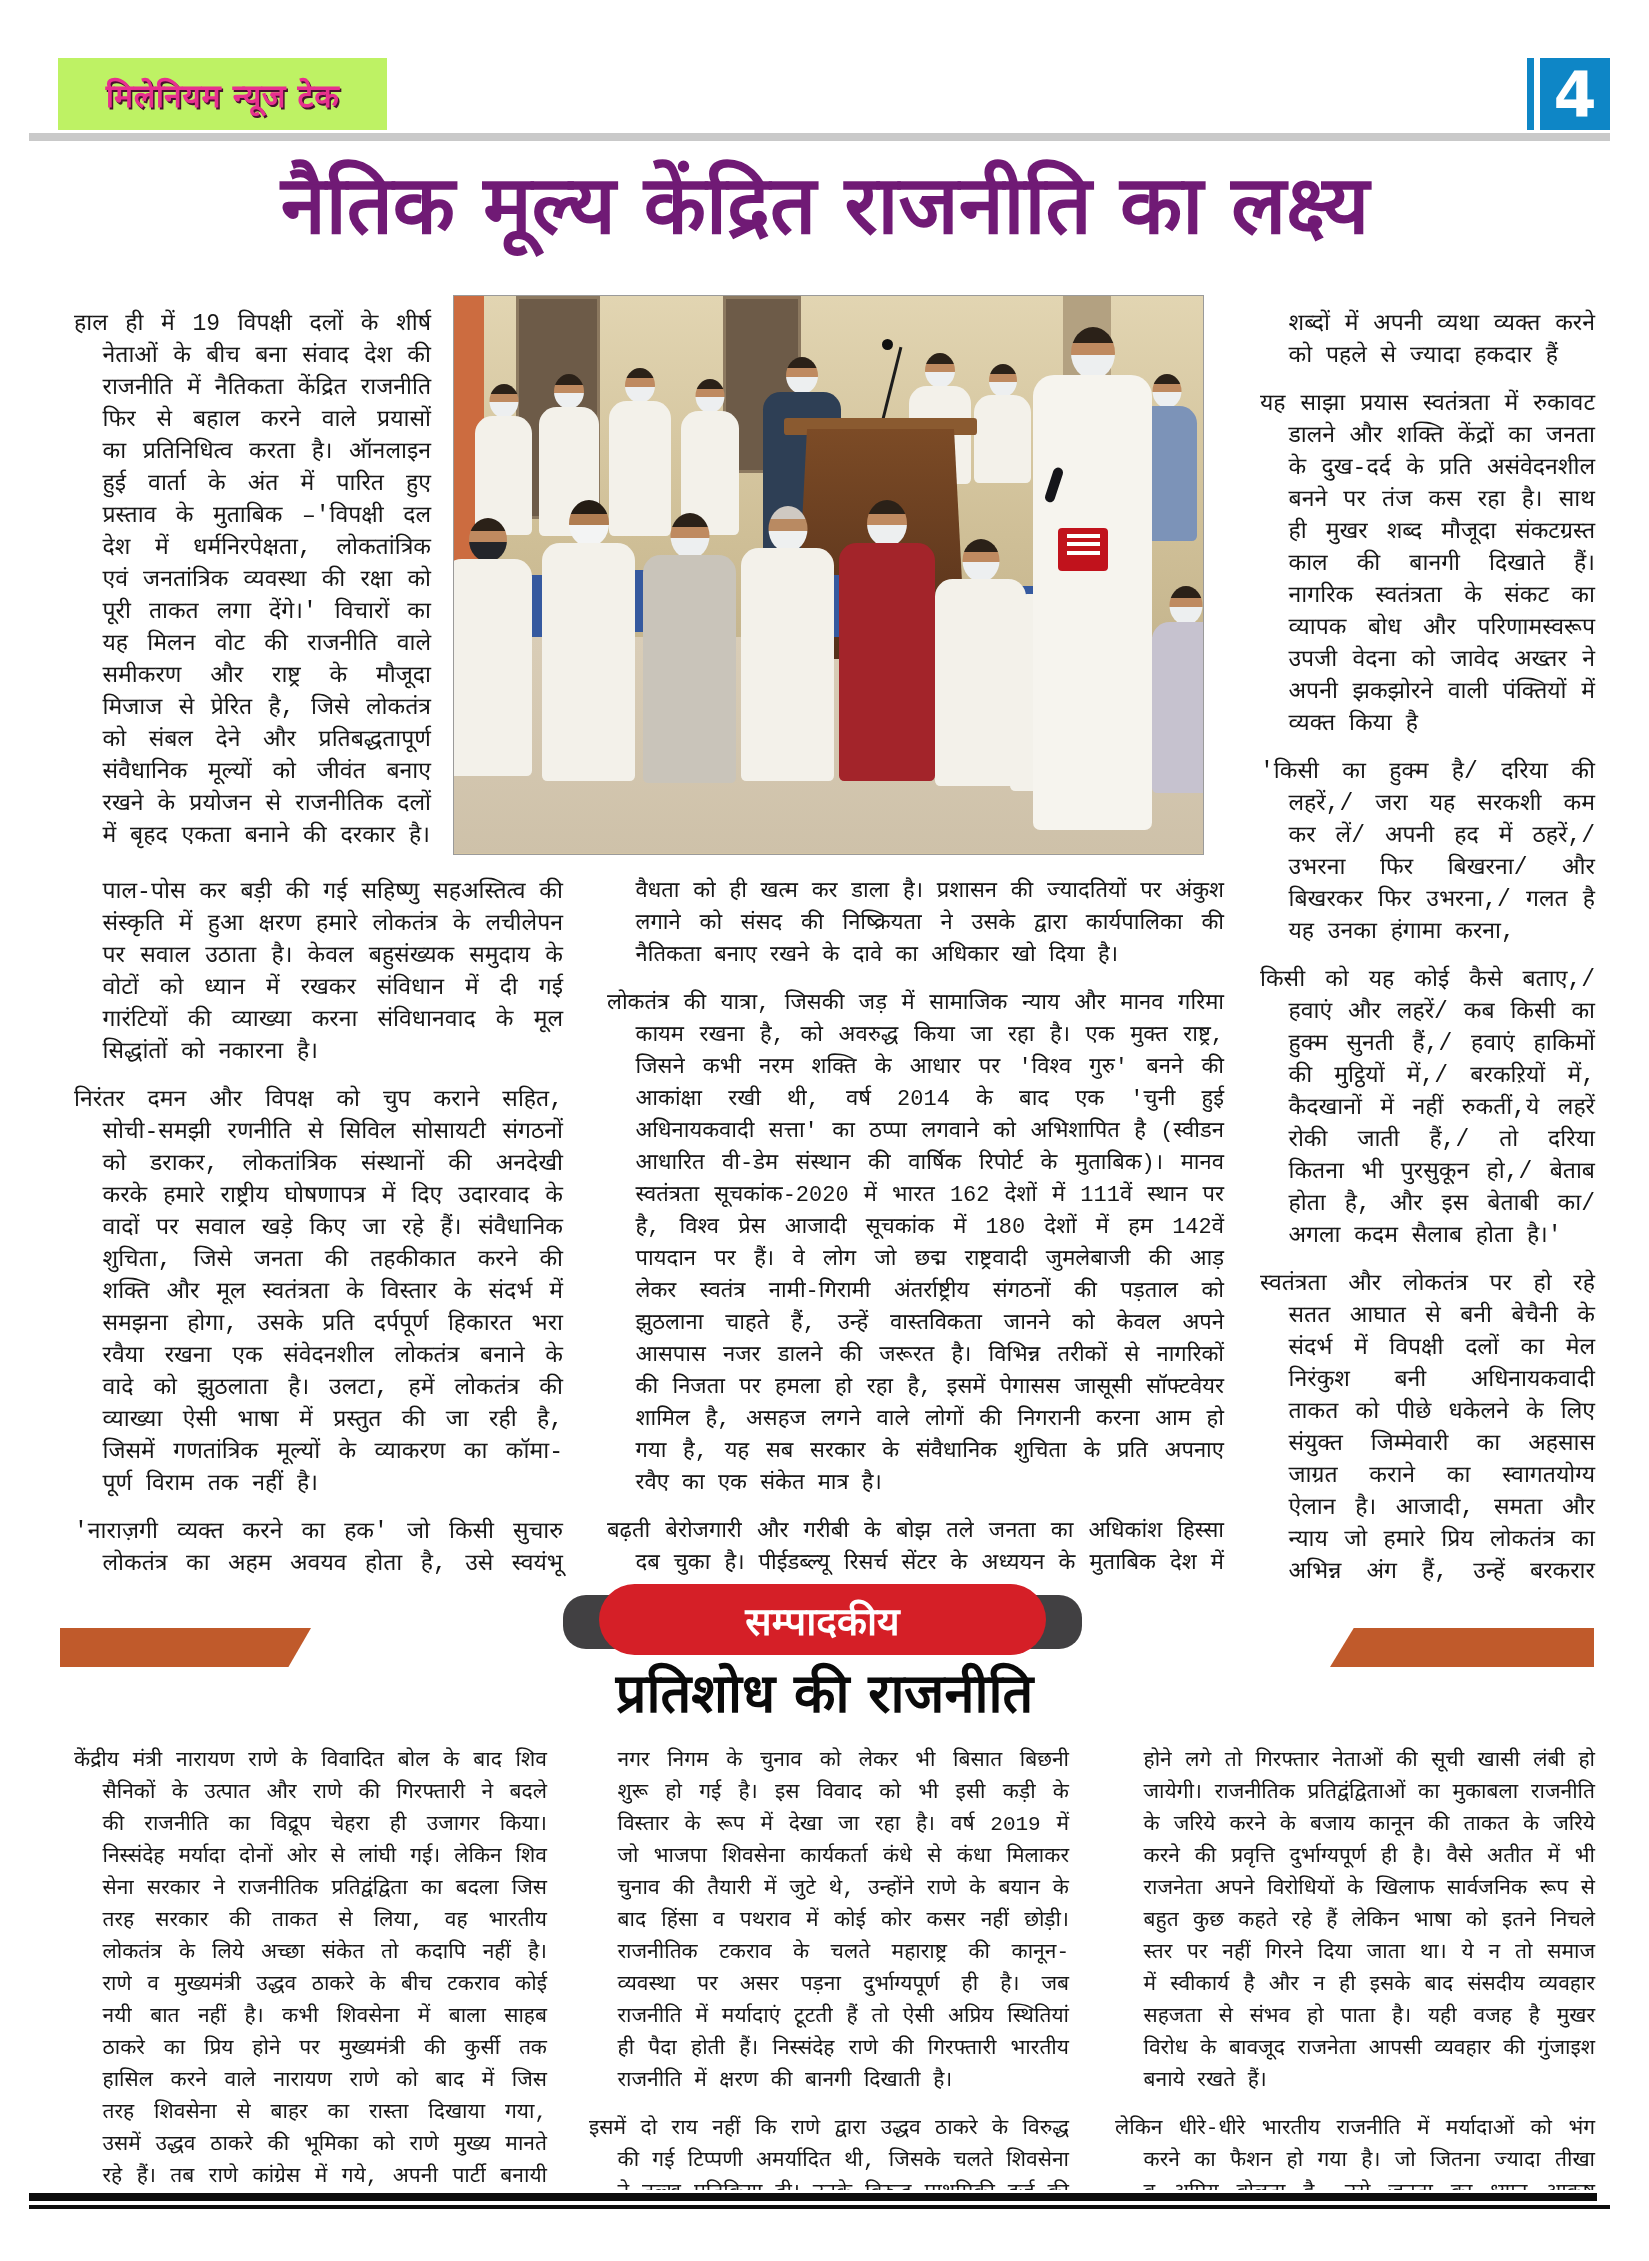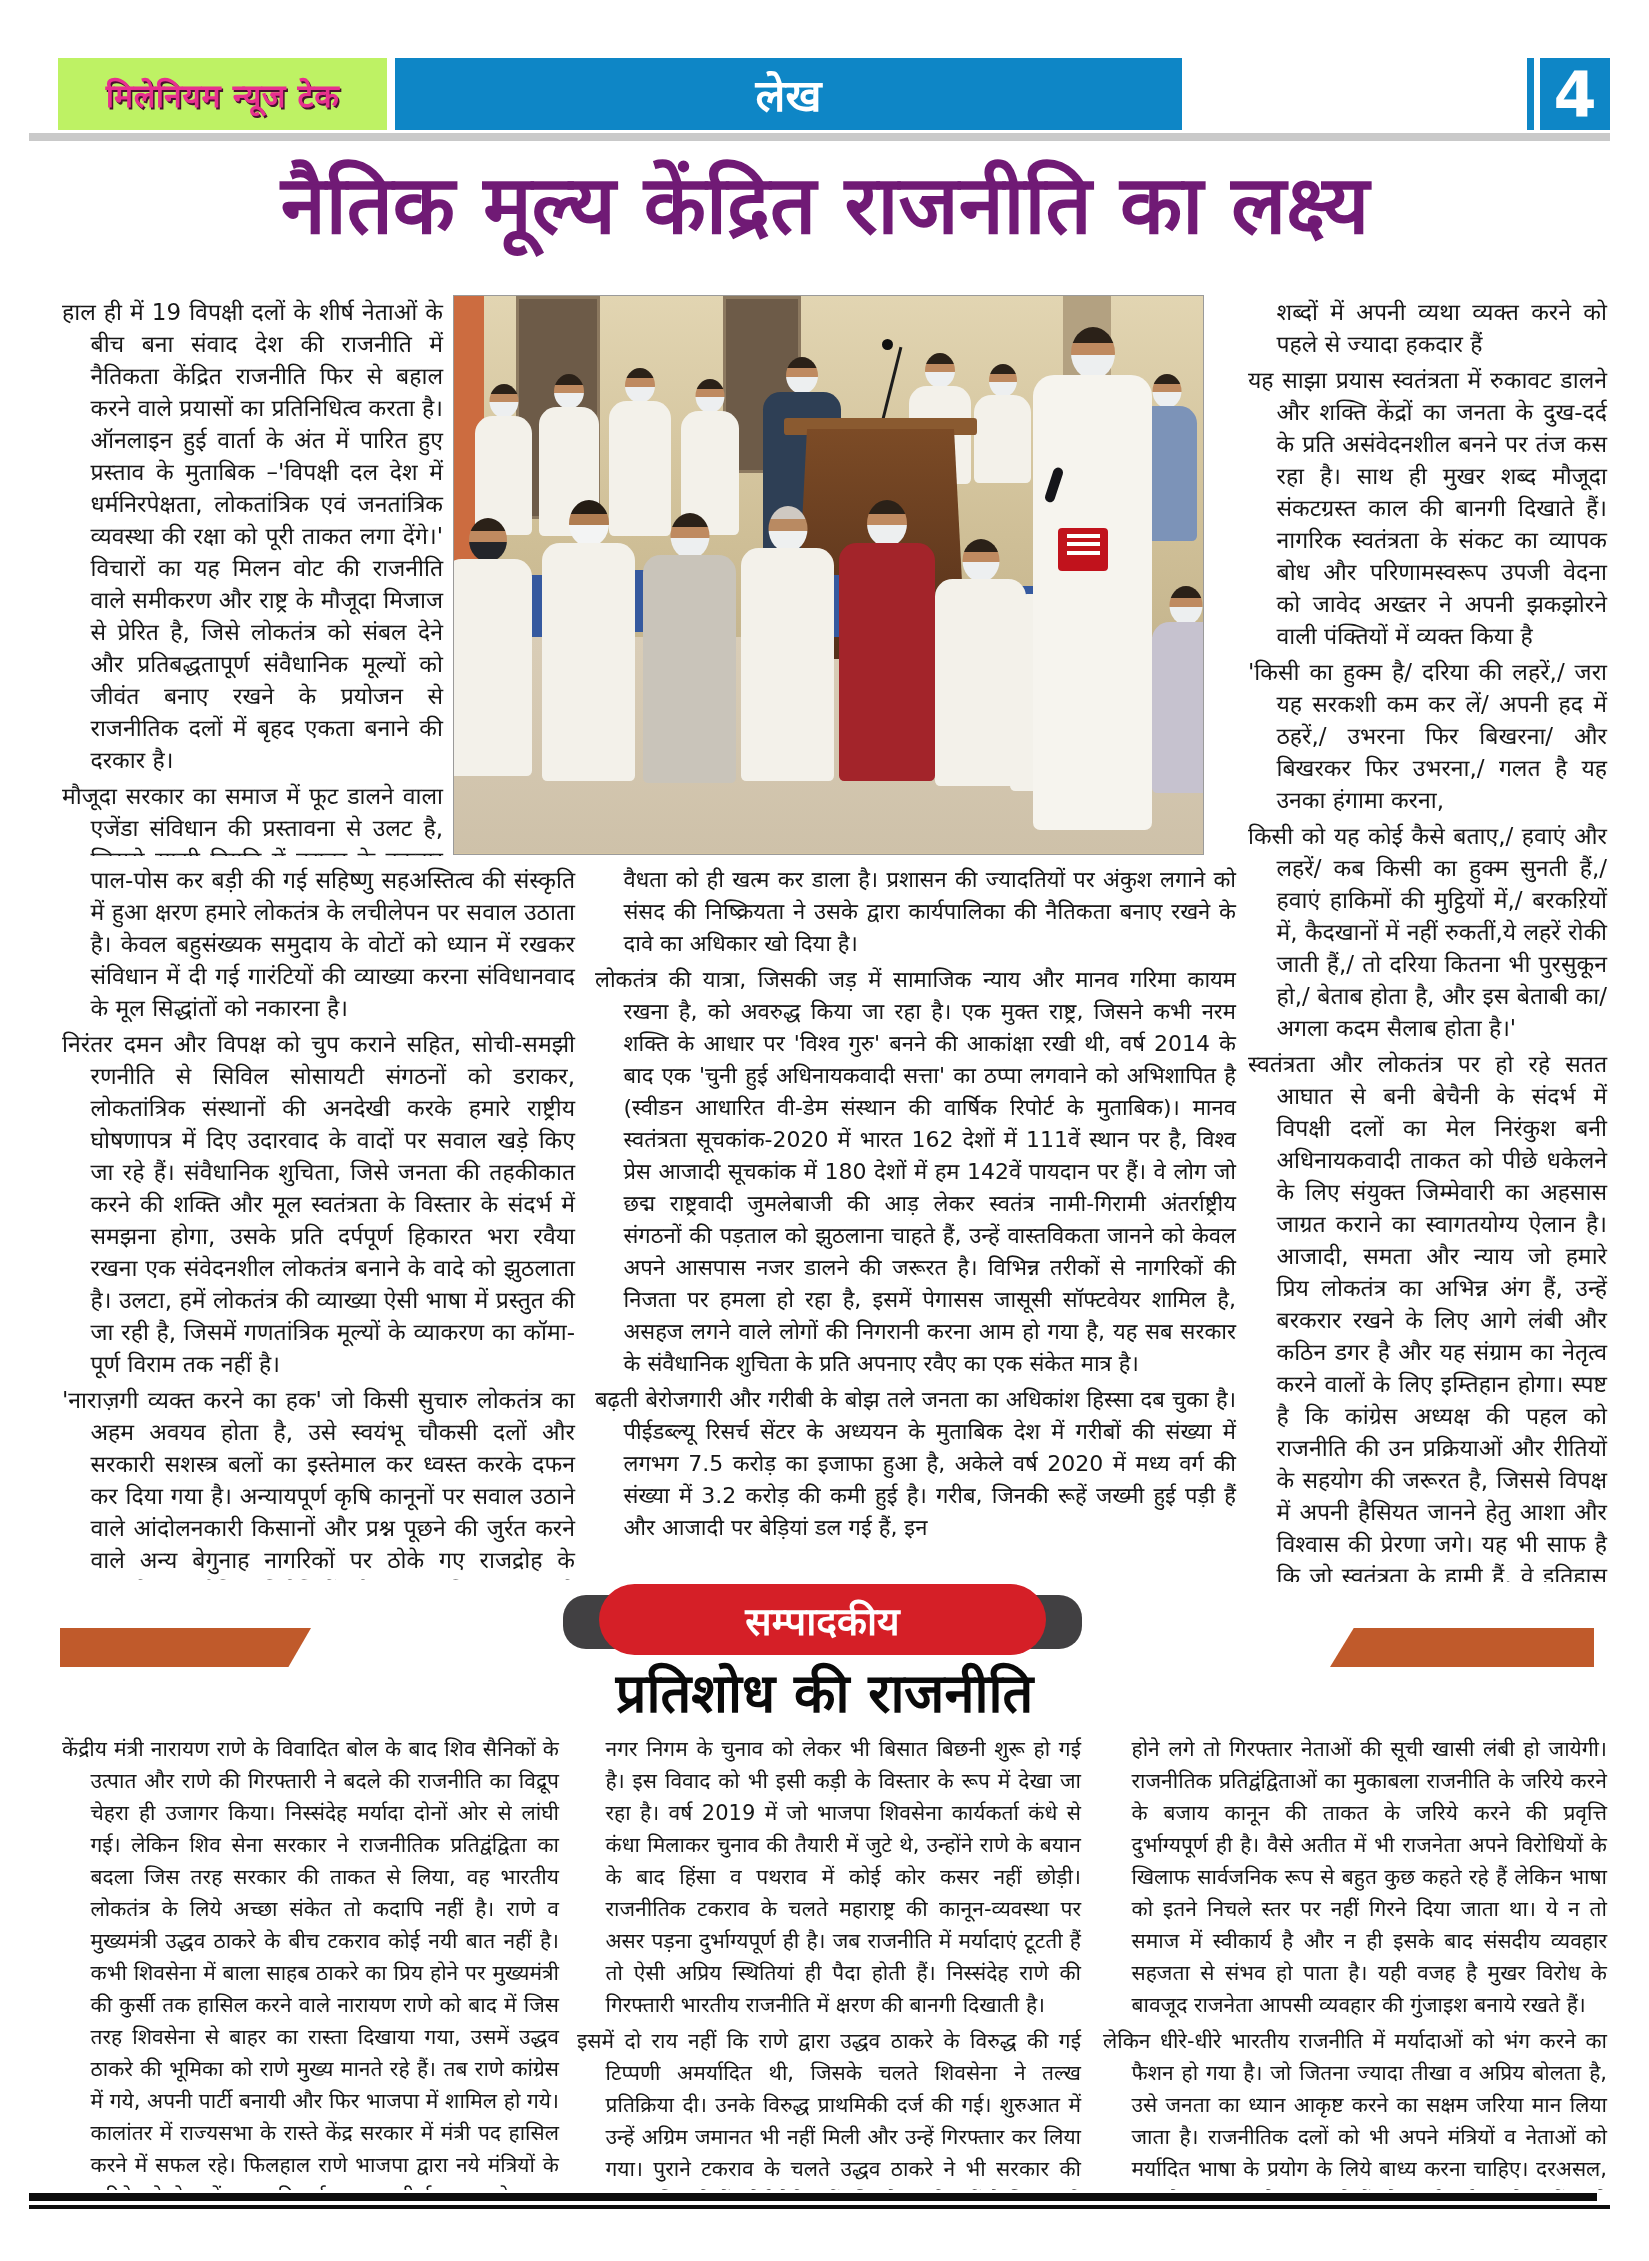--- a/index.html
+++ b/index.html
@@ -13,21 +13,21 @@
   #dateline{left:1183px;top:58px;width:341px;height:72px;background:#fff;display:flex;align-items:center;justify-content:center;
     font-weight:bold;font-size:30px;color:#000;}
   #header-divider{left:1527px;top:58px;width:7.2px;height:72px;background:#0e86c6;}
   #pagenum-box{left:1540px;top:58px;width:70px;height:72px;background:#0e86c6;color:#fff;display:flex;align-items:center;justify-content:center;
     font-weight:bold;font-size:62px;}
   #gray-rule{left:28.5px;top:133px;width:1581px;height:8.3px;background:#c9c9c9;}
   
   #main-headline{left:0;top:151px;width:1650px;text-align:center;font-weight:bold;font-size:81px;line-height:109px;color:#701a75;}
   
   .col{position:absolute;text-align:justify;overflow:hidden;color:#171717;}
-  .col p{margin:4px;padding-left:28.5px;text-indent:-28.5px;}
+  .col p{margin:16px;padding-left:28.5px;text-indent:-28.5px;font-family:Liberation Mono, monospace;}
   .col p.cont{text-indent:0;}
   #col-a{left:58px;top:292px;width:389px;height:564px;font-size:23px;line-height:32px;}
   #col-b{left:58px;top:860px;width:521px;height:720px;font-size:23px;line-height:32px;}
   #col-c{left:591px;top:860px;width:649px;height:720px;font-size:22px;line-height:32px;}
   #col-d{left:1244px;top:292px;width:367px;height:1290px;font-size:23px;line-height:32px;}
   
   #news-photo{left:453px;top:295px;width:749px;height:558px;background:#d5c6a4;border:1px solid #9a9a9a;overflow:hidden;}
   #news-photo i{display:block;position:absolute;}
   .wall{left:0;top:0;width:100%;height:341px;background:linear-gradient(180deg,#e2d5b2,#cfbf97 70%,#c6b68f);}
   .floor{left:0;top:341px;width:100%;height:216px;background:linear-gradient(180deg,#d9cdb7,#cec1a9);}
@@ -63,21 +63,20 @@
   
   #bottom-bar-thick{left:28.5px;top:2193px;width:1568px;height:8.3px;background:#0c0c0c;}
   #bottom-bar-thin{left:28.5px;top:2205px;width:1581px;height:4.1px;background:#0c0c0c;}
 </style>
 </head>
 <body>
 
 <div id="page">
 
   <div class="abs" id="masthead">मिलेनियम न्यूज टेक</div>
-  <div class="abs" id="section-band">लेख</div>
   <div class="abs" id="header-divider"></div>
   <div class="abs" id="pagenum-box">4</div>
   <div class="abs" id="gray-rule"></div>
 
   <div class="abs" id="main-headline">नैतिक मूल्य केंद्रित राजनीति का लक्ष्य</div>
 
   <div class="col" id="col-a">
     <p>हाल ही में 19 विपक्षी दलों के शीर्ष नेताओं के बीच बना संवाद देश की राजनीति में नैतिकता केंद्रित राजनीति फिर से बहाल करने वाले प्रयासों का प्रतिनिधित्व करता है। ऑनलाइन हुई वार्ता के अंत में पारित हुए प्रस्ताव के मुताबिक –'विपक्षी दल देश में धर्मनिरपेक्षता, लोकतांत्रिक एवं जनतांत्रिक व्यवस्था की रक्षा को पूरी ताकत लगा देंगे।' विचारों का यह मिलन वोट की राजनीति वाले समीकरण और राष्ट्र के मौजूदा मिजाज से प्रेरित है, जिसे लोकतंत्र को संबल देने और प्रतिबद्धतापूर्ण संवैधानिक मूल्यों को जीवंत बनाए रखने के प्रयोजन से राजनीतिक दलों में बृहद एकता बनाने की दरकार है।</p>
     <p>मौजूदा सरकार का समाज में फूट डालने वाला एजेंडा संविधान की प्रस्तावना से उलट है, जिससे साझी नियति में बराबर के हकदार माने गए नागरिकों के आपसी भाईचारे में कमी आने से सामाजिक दायरे में सिकुड़न हुई है।</p>
   </div>

